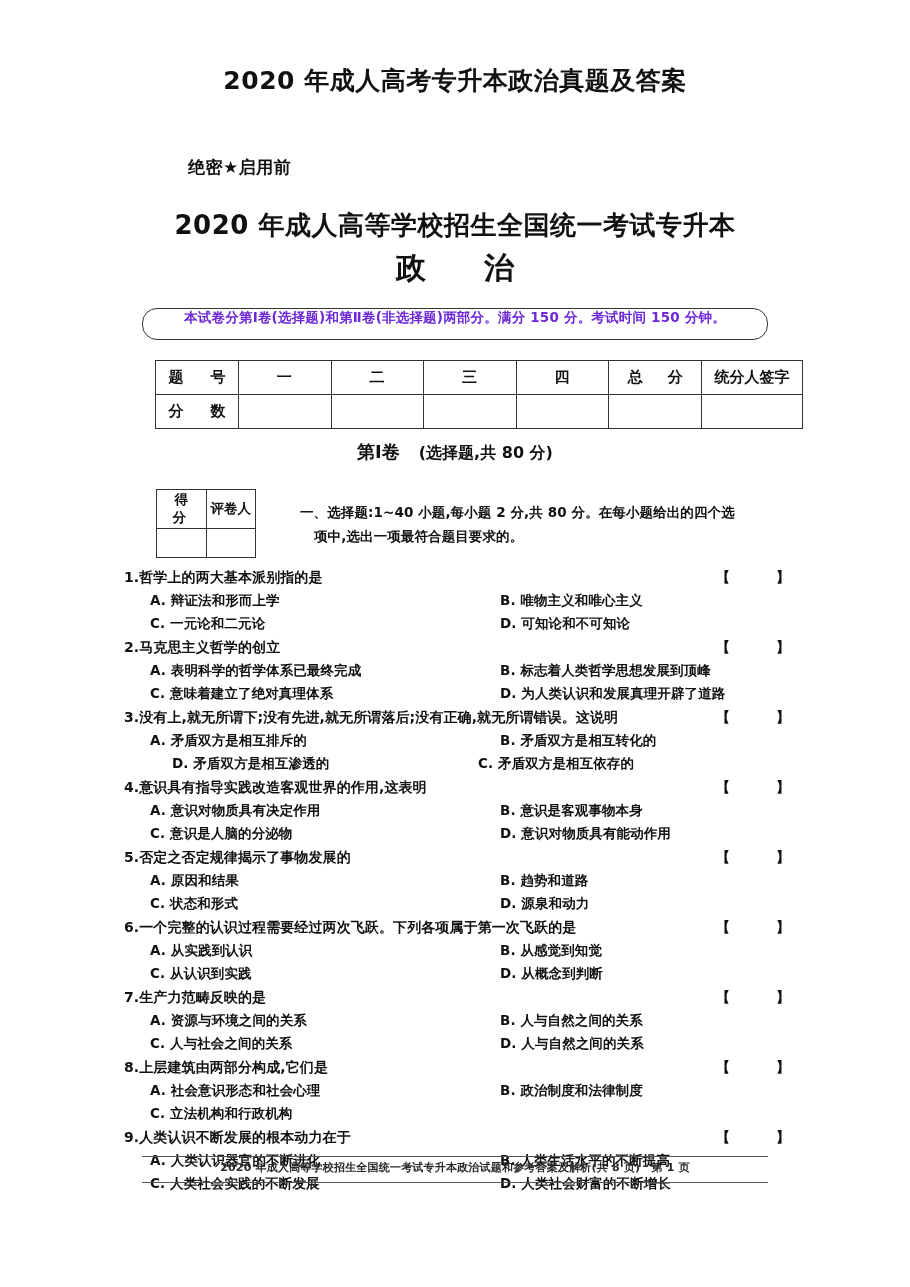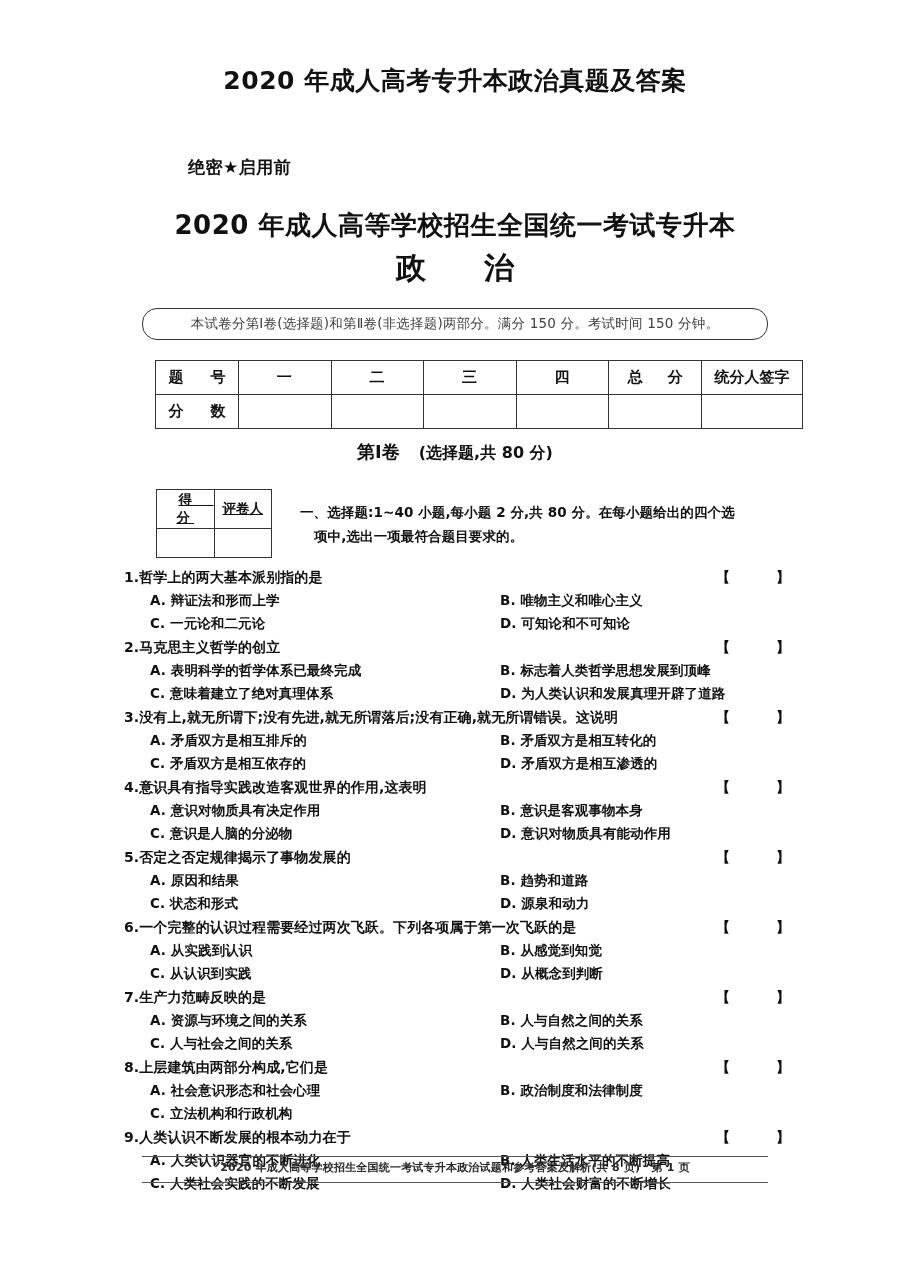--- a/index.html
+++ b/index.html
@@ -61,26 +61,25 @@
   
   .instruction-box {
     position: absolute;
     left: 142px;
     top: 308px;
     width: 624px;
     height: 30px;
     border: 1.6px solid #333;
     border-radius: 15px;
     display: flex;
-    align-items: center;
     justify-content: center;
     font-size: 13.5px;
-    font-weight: normal;
+    font-weight: bold;
     letter-spacing: 0.2px;
-    color: #404040;
+    color: #6d28d9;
   }
 
   
   .score-table {
     position: absolute;
     left: 155px;
     top: 360px;
     width: 648px;
     border-collapse: collapse;
     table-layout: fixed;
@@ -107,24 +106,23 @@
     font-size: 18px;
     font-weight: bold;
   }
   .volume-header .sub { font-size: 16px; font-weight: bold; margin-left: 19px; }
 
   
   .grader-box {
     position: absolute;
     left: 156px;
     top: 489px;
-    width: 116px;
+    width: 100px;
     border-collapse: collapse;
     table-layout: fixed;
-    text-decoration: underline;
   }
   .grader-box td {
     border: 1.4px solid #333;
     height: 26px;
     text-align: center;
     vertical-align: middle;
     font-size: 13.5px;
     font-weight: bold;
   }
   .grader-box td.de { letter-spacing: 4px; text-indent: 4px; }
@@ -290,22 +288,22 @@
         <div class="q-option">C. 意味着建立了绝对真理体系</div>
         <div class="q-option right">D. 为人类认识和发展真理开辟了道路</div>
       </div>
     </div>
     <div class="question">
       <div class="q-stem">3.没有上,就无所谓下;没有先进,就无所谓落后;没有正确,就无所谓错误。这说明</div>
       <div class="q-bracket">【　】</div>
       <div class="q-options">
         <div class="q-option">A. 矛盾双方是相互排斥的</div>
         <div class="q-option right">B. 矛盾双方是相互转化的</div>
+        <div class="q-option right">D. 矛盾双方是相互渗透的</div>
         <div class="q-option">C. 矛盾双方是相互依存的</div>
-        <div class="q-option right">D. 矛盾双方是相互渗透的</div>
       </div>
     </div>
     <div class="question">
       <div class="q-stem">4.意识具有指导实践改造客观世界的作用,这表明</div>
       <div class="q-bracket">【　】</div>
       <div class="q-options">
         <div class="q-option">A. 意识对物质具有决定作用</div>
         <div class="q-option right">B. 意识是客观事物本身</div>
         <div class="q-option">C. 意识是人脑的分泌物</div>
         <div class="q-option right">D. 意识对物质具有能动作用</div>

